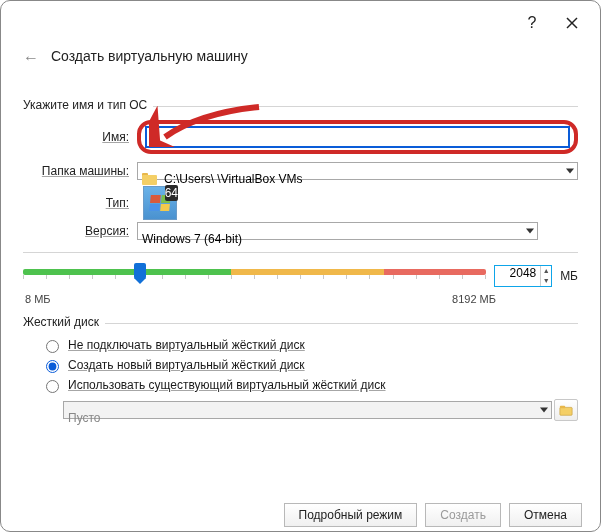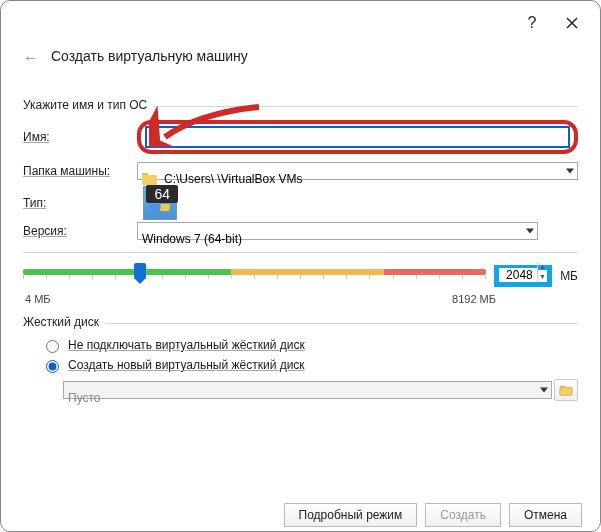--- a/index.html
+++ b/index.html
@@ -42,21 +42,21 @@
   }
   .group-header .line {
     flex: 1; height: 0; border-top: 1px solid #d5d5d5; margin-top: 2px;
   }
 
   .formrow {
     display: flex; align-items: center; gap: 6px;
     margin-bottom: 6px;
   }
   .formrow .lbl {
-    width: 108px; text-align: left; font-size: 12px; color: #222;
+    width: 108px; text-align: right; font-size: 12px; color: #222;
     text-decoration: underline; text-decoration-color: rgba(0,0,0,0.35);
     padding-right: 2px;
   }
 
   .name-highlight {
     flex: 1;
     border: 4px solid #cf2a27;
     border-radius: 14px;
     padding: 2px 4px;
     display: flex; align-items: center;
@@ -102,21 +102,21 @@
     grid-template-columns: 1fr 1fr; grid-template-rows: 1fr 1fr; gap: 1px;
     transform: skewX(-6deg);
   }
   .os-emblem .flag span:nth-child(1){ background:#d85a3c; }
   .os-emblem .flag span:nth-child(2){ background:#7cbf4b; }
   .os-emblem .flag span:nth-child(3){ background:#4a92e8; }
   .os-emblem .flag span:nth-child(4){ background:#f2c94c; }
   .os-emblem .b64 {
     position: absolute; top: -2px; right: -2px;
     background: #2a2a2a; color: #fff;
-    font-size: 14px; padding: 1px 8px; border-radius: 2px;
+    font-size: 12px; padding: 1px 0; border-radius: 2px;
   }
 
   
   .mem-row { display: flex; align-items: center; gap: 8px; }
   .track-wrap { flex: 1; position: relative; height: 30px; }
   .slider-track {
     position: absolute; left: 0; right: 0; top: 8px; height: 6px;
     background: linear-gradient(to right, #4ec24e 0%, #4ec24e 45%, #f0b84a 45%, #f0b84a 78%, #e86a60 78%, #e86a60 100%);
     border-radius: 2px;
   }
@@ -125,22 +125,22 @@
   .thumb {
     position: absolute; top: 2px; left: 24%;
     width: 12px; height: 16px; background: #1170d8; border-radius: 2px;
   }
   .thumb::after {
     content: ""; position: absolute; left: 0; bottom: -5px;
     border-left: 6px solid transparent; border-right: 6px solid transparent;
     border-top: 6px solid #1170d8;
   }
   .spin {
-    width: 58px; height: 22px; border: 5px solid #0ea5e9;
-    display: flex; align-items: flex-end;
+    width: 58px; height: 22px; border: 1px solid #0ea5e9;
+    display: flex; align-items: flex-start;
   }
   .spin input {
     border: none; width: 100%; text-align: right; font-size: 12px; padding: 0 4px;
     outline: none;
   }
   .spin .arrows { width: 14px; display: flex; flex-direction: column; }
   .spin .arrows div { height: 10px; font-size: 7px; text-align: center; color: #555; line-height: 10px; border-left: 1px solid #ccc; }
   .unit { font-size: 12px; color: #222; }
   .mem-minmax { display: flex; justify-content: space-between; font-size: 11px; color: #444; padding: 2px 2px 0 2px; }
 
@@ -279,38 +279,42 @@
         <div class="spin">
           <input type="text" value="2048" style="">
           <div class="arrows">
               <div>▲</div>
               <div>▼</div>
             </div>
         </div>
         <span class="unit">МБ</span>
       </div>
       <div class="mem-minmax">
-        <span>4 МБ</span>
+        <span>8 МБ</span>
         <span style="margin-right:80px;">8192 МБ</span>
       </div>
     </div>
 
     <div class="group" style="margin-top:10px;">
       <div class="group-header">
         <span>Жесткий диск</span>
         <div class="line"></div>
       </div>
       <label class="radio-row">
         <input type="radio" name="disk" style="">
         <span class="rlabel">Не подключать виртуальный жёсткий диск</span>
       </label>
       <label class="radio-row">
         <input type="radio" name="disk" checked="" style="">
         <span class="rlabel">Создать новый виртуальный жёсткий диск</span>
       </label>
+      <label class="radio-row">
+        <input type="radio" name="disk" style="">
+        <span class="rlabel">Использовать существующий виртуальный жёсткий диск</span>
+      </label>
       <div class="disk-combo-row">
         <div class="combo disabled" style="flex:1;">
           <span>Пусто</span>
           <span class="drop"></span>
         </div>
         <div class="disk-icon">
           <svg viewBox="0 0 16 16">
             <rect x="1" y="5" width="14" height="9" rx="1" fill="#f4cf66" stroke="#c8a040" stroke-width="0.8"></rect>
             <rect x="1" y="3" width="6" height="3" rx="1" fill="#e8b74a"></rect>
           </svg>

